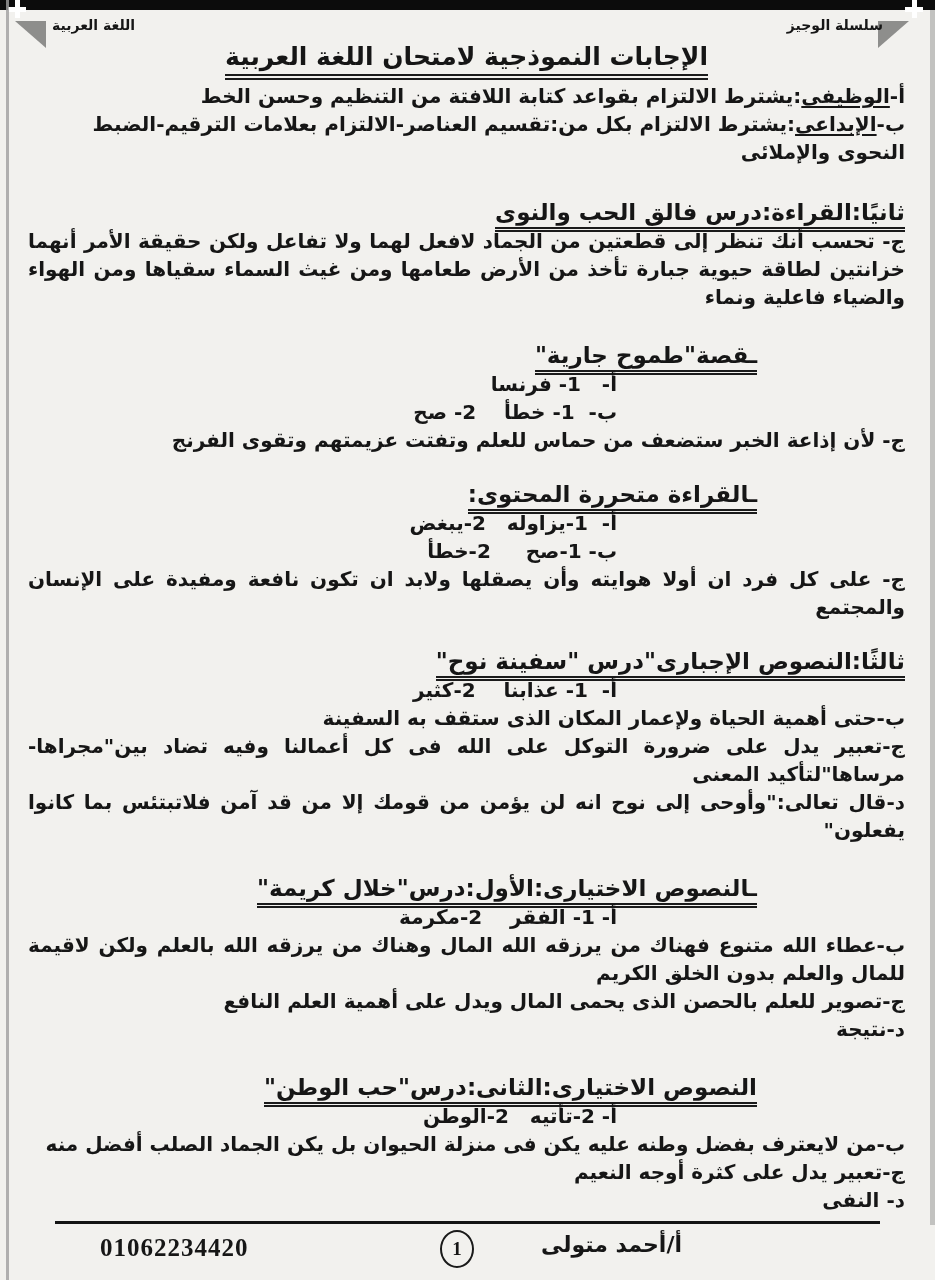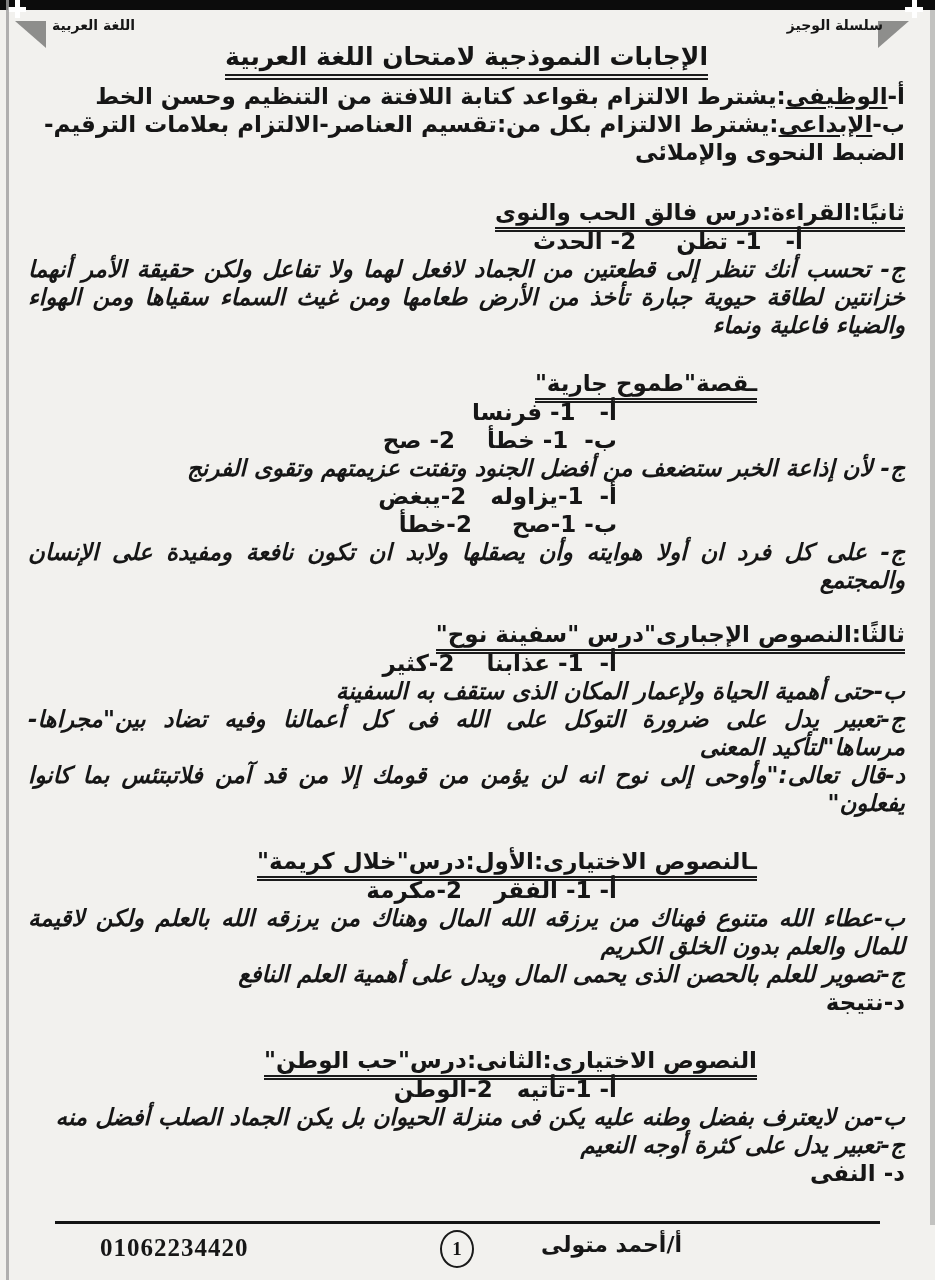--- a/index.html
+++ b/index.html
@@ -32,22 +32,22 @@
   .hdr-left{left:52px;}
 
   
   .content{position:absolute;top:42px;right:30px;left:28px;}
   .title{text-align:center;font-size:25px;line-height:30px;margin:0 0 10px 0;}
   .title span{border-bottom:6px double #1b1b1b;padding-bottom:3px;}
   .h{font-size:23px;line-height:29px;margin:0;}
   .h span{border-bottom:5px double #1b1b1b;padding-bottom:2px;}
   .mt1{margin-top:32px;} .mt2{margin-top:26px;} .mt3{margin-top:30px;}
   .hind{padding-right:148px;}
-  .row,.para{font-size:23px;line-height:28px;margin:0;white-space:pre-wrap;}
-  .para{white-space:normal;text-align:justify;font-style:italic;}
+  .row,.para{font-size:20px;line-height:28px;margin:0;white-space:pre-wrap;}
+  .para{white-space:normal;text-align:justify;}
   .ind1{padding-right:102px;}
   .ind2{padding-right:288px;}
   .u{text-decoration:underline;text-underline-offset:3px;}
 
   
   .footer-line{position:absolute;top:1221px;left:55px;right:55px;height:0;border-top:3px solid #141414;}
   .footer{position:absolute;top:1228px;left:0;width:814px;height:50px;direction:ltr;}
   .phone{position:absolute;left:100px;top:6px;font-family:"Liberation Serif","DejaVu Serif",serif;font-size:25px;letter-spacing:1px;}
   .pagenum{position:absolute;left:440px;top:2px;width:30px;height:34px;border:2px solid #1a1a1a;border-radius:50%;
     display:flex;align-items:center;justify-content:center;font-family:"Liberation Serif","DejaVu Serif",serif;font-size:19px;}
@@ -70,46 +70,46 @@
   <div class="hdr-label hdr-left">اللغة العربية</div>
 
   <div class="content">
 
     <h1 class="title"><span>الإجابات النموذجية لامتحان اللغة العربية</span></h1>
 
     <p class="row"><span>أ-</span><span class="u">الوظيفى</span><span>:يشترط الالتزام بقواعد كتابة اللافتة من التنظيم وحسن الخط</span></p>
     <p class="row"><span>ب-</span><span class="u">الإبداعى</span><span>:يشترط الالتزام بكل من:تقسيم العناصر-الالتزام بعلامات الترقيم-الضبط النحوى والإملائى</span></p>
 
     <h2 class="h mt1"><span>ثانيًا:القراءة:درس فالق الحب والنوى</span></h2>
-    <p class="row ind1">أ-   1- تظن     2- الحدث</p>
     <p class="para">ج- تحسب أنك تنظر إلى قطعتين من الجماد لافعل لهما ولا تفاعل ولكن حقيقة الأمر أنهما خزانتين لطاقة حيوية جبارة تأخذ من الأرض طعامها ومن غيث السماء سقياها ومن الهواء والضياء فاعلية ونماء</p>
 
     <h2 class="h mt3 hind"><span>ـقصة"طموح جارية"</span></h2>
     <p class="row ind2">أ-   1- فرنسا</p>
     <p class="row ind2">ب-  1- خطأ    2- صح</p>
-    <p class="para">ج- لأن إذاعة الخبر ستضعف من أفضل الجنود وتفتت عزيمتهم وتقوى الفرنج</p>
+    <p class="para">ج- لأن إذاعة الخبر ستضعف من حماس للعلم وتفتت عزيمتهم وتقوى الفرنج</p>
 
+    <h2 class="h mt2 hind"><span>ـالقراءة متحررة المحتوى:</span></h2>
     <p class="row ind2">أ-  1-يزاوله   2-يبغض</p>
     <p class="row ind2">ب- 1-صح     2-خطأ</p>
     <p class="para">ج- على كل فرد ان أولا هوايته وأن يصقلها ولابد ان تكون نافعة ومفيدة على الإنسان والمجتمع</p>
 
     <h2 class="h mt2"><span>ثالثًا:النصوص الإجبارى"درس "سفينة نوح"</span></h2>
     <p class="row ind2">أ-  1- عذابنا    2-كثير</p>
     <p class="para">ب-حتى أهمية الحياة ولإعمار المكان الذى ستقف به السفينة</p>
     <p class="para">ج-تعبير يدل على ضرورة التوكل على الله فى كل أعمالنا وفيه تضاد بين"مجراها-مرساها"لتأكيد المعنى</p>
     <p class="para">د-قال تعالى:"وأوحى إلى نوح انه لن يؤمن من قومك إلا من قد آمن فلاتبتئس بما كانوا يفعلون"</p>
 
     <h2 class="h mt3 hind"><span>ـالنصوص الاختيارى:الأول:درس"خلال كريمة"</span></h2>
     <p class="row ind2">أ- 1- الفقر    2-مكرمة</p>
     <p class="para">ب-عطاء الله متنوع فهناك من يرزقه الله المال وهناك من يرزقه الله بالعلم ولكن لاقيمة للمال والعلم بدون الخلق الكريم</p>
     <p class="para">ج-تصوير للعلم بالحصن الذى يحمى المال ويدل على أهمية العلم النافع</p>
     <p class="row">د-نتيجة</p>
 
     <h2 class="h mt3 hind"><span>النصوص الاختيارى:الثانى:درس"حب الوطن"</span></h2>
-    <p class="row ind2">أ- 1-تأتيه   2-الوطن</p>
+    <p class="row ind2">أ- 2-تأتيه   2-الوطن</p>
     <p class="para">ب-من لايعترف بفضل وطنه عليه يكن فى منزلة الحيوان بل يكن الجماد الصلب أفضل منه</p>
     <p class="para">ج-تعبير يدل على كثرة أوجه النعيم</p>
     <p class="row">د- النفى</p>
 
   </div>
 
   <div class="footer-line"></div>
   <div class="footer">
     <div class="phone">01062234420</div>
     <div class="pagenum">

